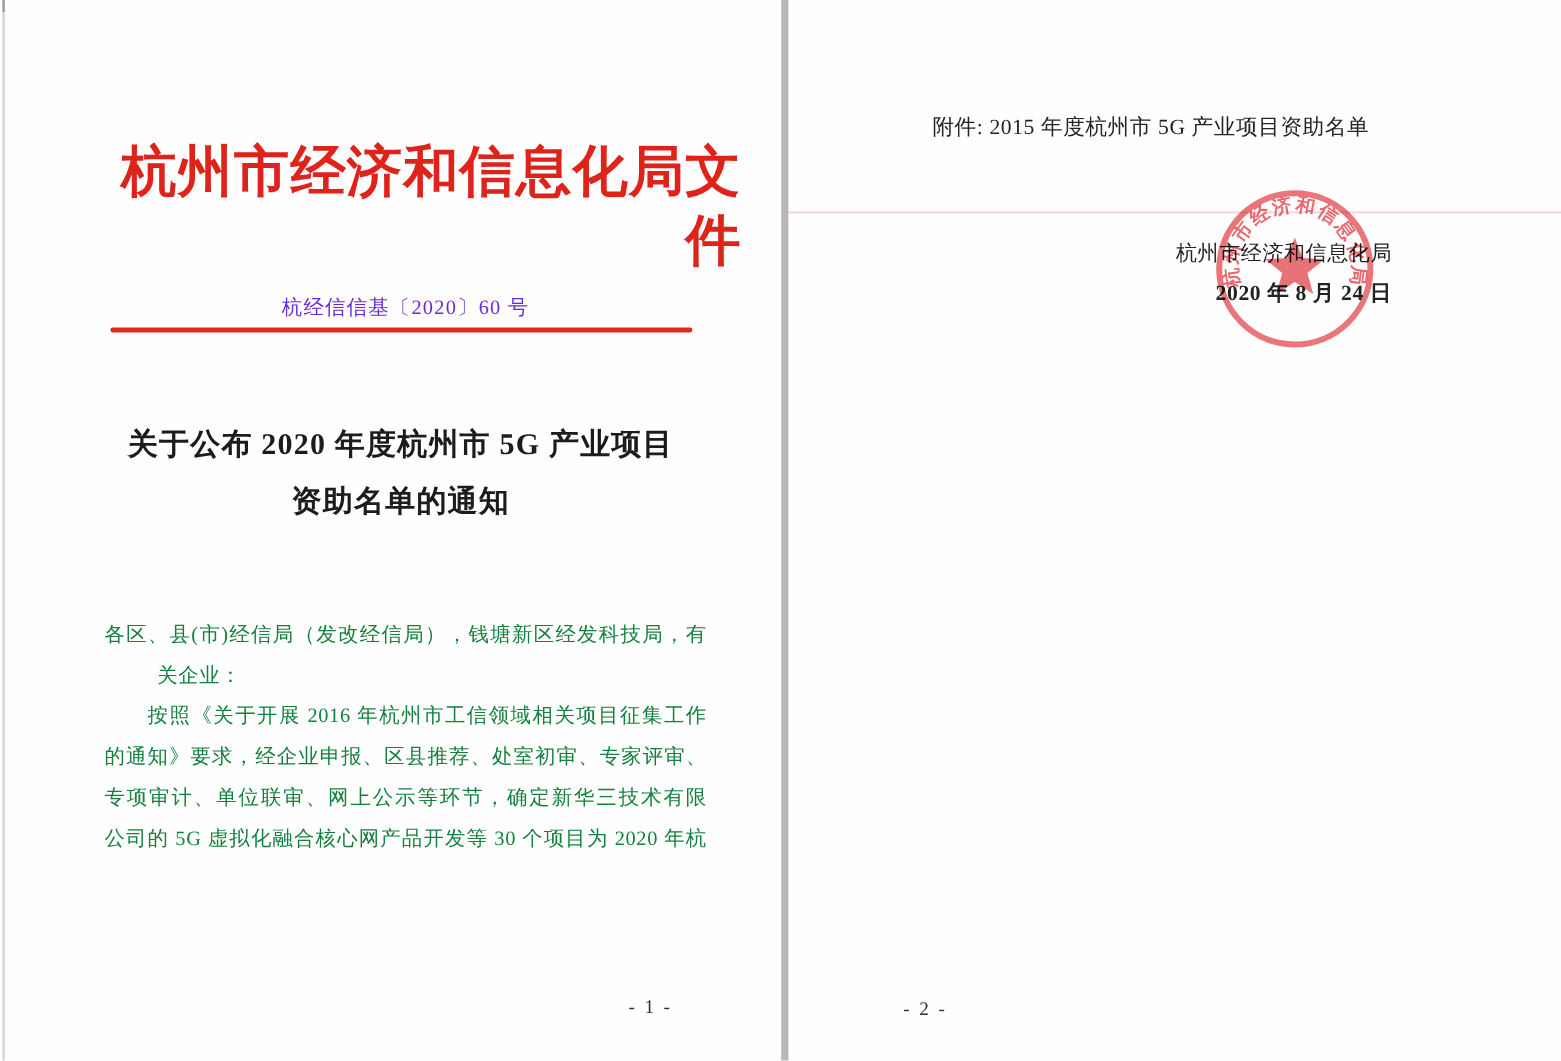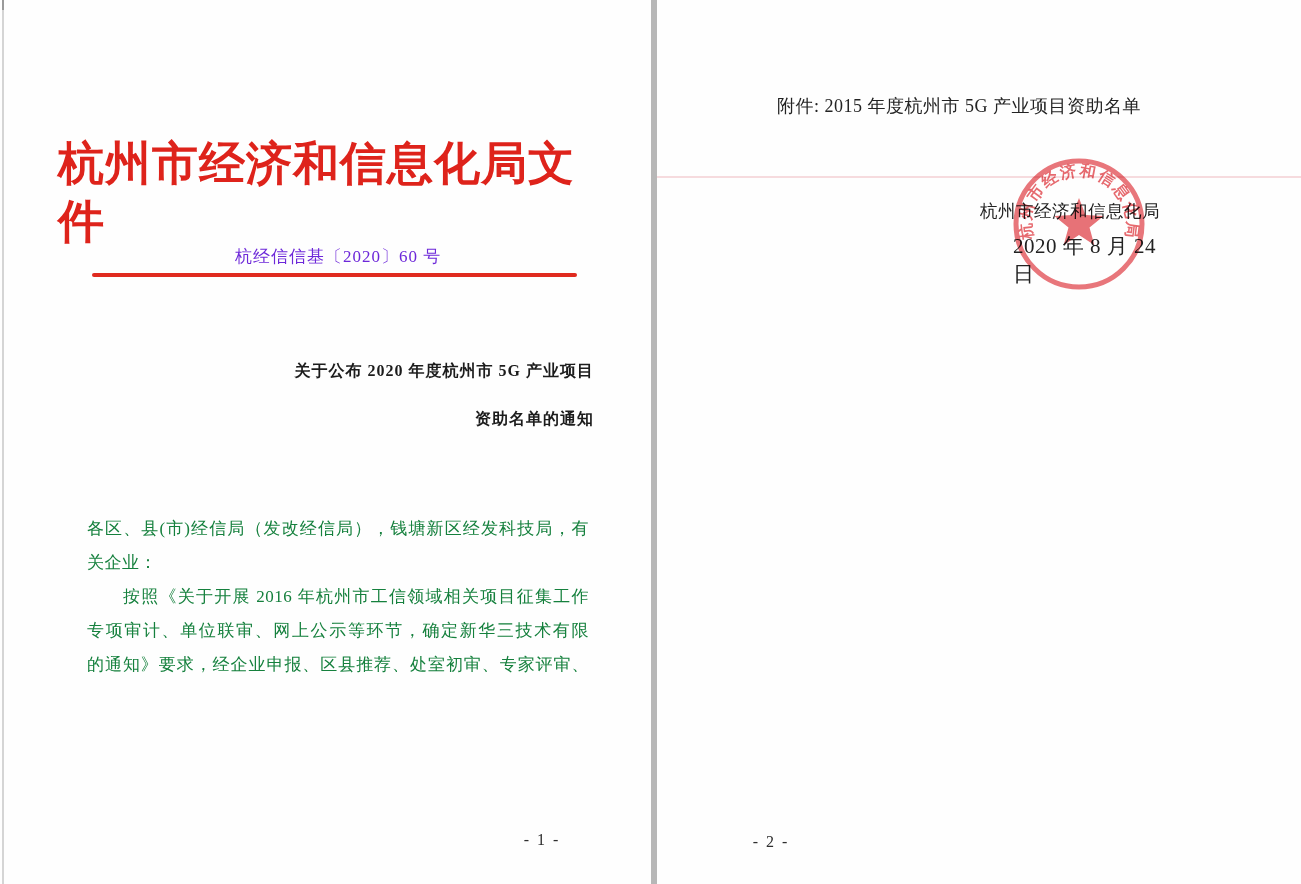--- a/index.html
+++ b/index.html
@@ -21,67 +21,67 @@
   .page-divider {
     position: absolute; left: 651px; top: 0; width: 6px; height: 884px;
     background: #b7b7b7;
   }
   .pink-scan-line {
     position: absolute; left: 657px; top: 176px; width: 644px; height: 2px;
     background: #f3cfd3; opacity: 0.75;
   }
   
   .letterhead {
-    position: absolute; left: 58px; top: 134px; width: 560px;
-    text-align: left;
+    position: absolute; left: 58px; top: 114px; width: 560px;
+    text-align: right;
     font-size: 46px; font-weight: bold; letter-spacing: 1px;
     color: #de231b; line-height: 58px;
-    font-family: Liberation Sans, sans-serif;
+    font-family: Liberation Serif, serif;
   }
   .doc-number {
     position: absolute; left: 87px; top: 245px; width: 502px;
     text-align: center; font-size: 17px; color: #6d28d9; letter-spacing: 1px;
   }
   .red-rule {
     position: absolute; left: 92px; top: 273px; width: 485px; height: 4px;
     background: #e02a1f; border-radius: 2px;
   }
   .notice-title {
     position: absolute; left: 74px; top: 347px; width: 520px;
-    text-align: right; font-weight: bold; color: #1c1c1c;
-    font-size: 16px; line-height: 48px; letter-spacing: 1px;
+    text-align: center; font-weight: bold; color: #1c1c1c;
+    font-size: 25px; line-height: 48px; letter-spacing: 1px;
   }
   .body-block {
     position: absolute; left: 87px; top: 512px; width: 502px;
     font-size: 17px; color: #15803d; letter-spacing: 0.5px;
   }
   .body-line {
     height: 34px; line-height: 34px; overflow: hidden;
     text-align: justify; text-align-last: justify;
   }
-  .body-line.para-end { text-align-last: left; }
+  .body-line.para-end { text-align-last: left; margin-left: 44px; }
   .body-line.indent { text-indent: 36px; }
   .page-num {
     position: absolute; width: 80px; text-align: center;
     font-size: 16px; color: #2e2e2e; letter-spacing: 2px;
   }
   .page-num-1 { left: 502px; top: 831px; }
   .page-num-2 { left: 731px; top: 833px; }
   
   .attachment-heading {
     position: absolute; left: 777px; top: 94px; width: 430px;
     font-size: 18px; color: #232323; letter-spacing: 0.5px;
   }
   .signature-org {
     position: absolute; left: 980px; top: 199px; width: 200px;
     font-size: 17.5px; color: #222222; letter-spacing: 0.5px;
   }
   .signature-date {
     position: absolute; left: 1013px; top: 232px; width: 160px;
-    font-size: 21px; color: #222222; letter-spacing: 0.5px;
+    font-size: 18px; color: #222222; letter-spacing: 0.5px; font-weight: bold;
   }
   .seal-wrap {
     position: absolute; left: 1011px; top: 156px; width: 136px; height: 136px;
     mix-blend-mode: multiply; opacity: 0.88; pointer-events: none;
   }
 </style>
 </head>
 <body>
 
 <div class="canvas">
@@ -97,22 +97,23 @@
 
     <div class="notice-title">
       <div>关于公布 2020 年度杭州市 5G 产业项目</div>
       <div>资助名单的通知</div>
     </div>
 
     <div class="body-block">
       <div class="body-line">各区、县(市)经信局（发改经信局），钱塘新区经发科技局，有</div>
       <div class="body-line para-end">关企业：</div>
       <div class="body-line indent">按照《关于开展 2016 年杭州市工信领域相关项目征集工作</div>
+      <div class="body-line">的通知》要求，经企业申报、区县推荐、处室初审、专家评审、</div>
       <div class="body-line">专项审计、单位联审、网上公示等环节，确定新华三技术有限</div>
-      <div class="body-line">的通知》要求，经企业申报、区县推荐、处室初审、专家评审、</div>
+      <div class="body-line">公司的 5G 虚拟化融合核心网产品开发等 30 个项目为 2020 年杭</div>
     </div>
 
     <div class="page-num page-num-1">- 1 -</div>
   </div>
 
   <div class="page-divider"></div>
 
   <div>
     <div class="pink-scan-line"></div>
 

